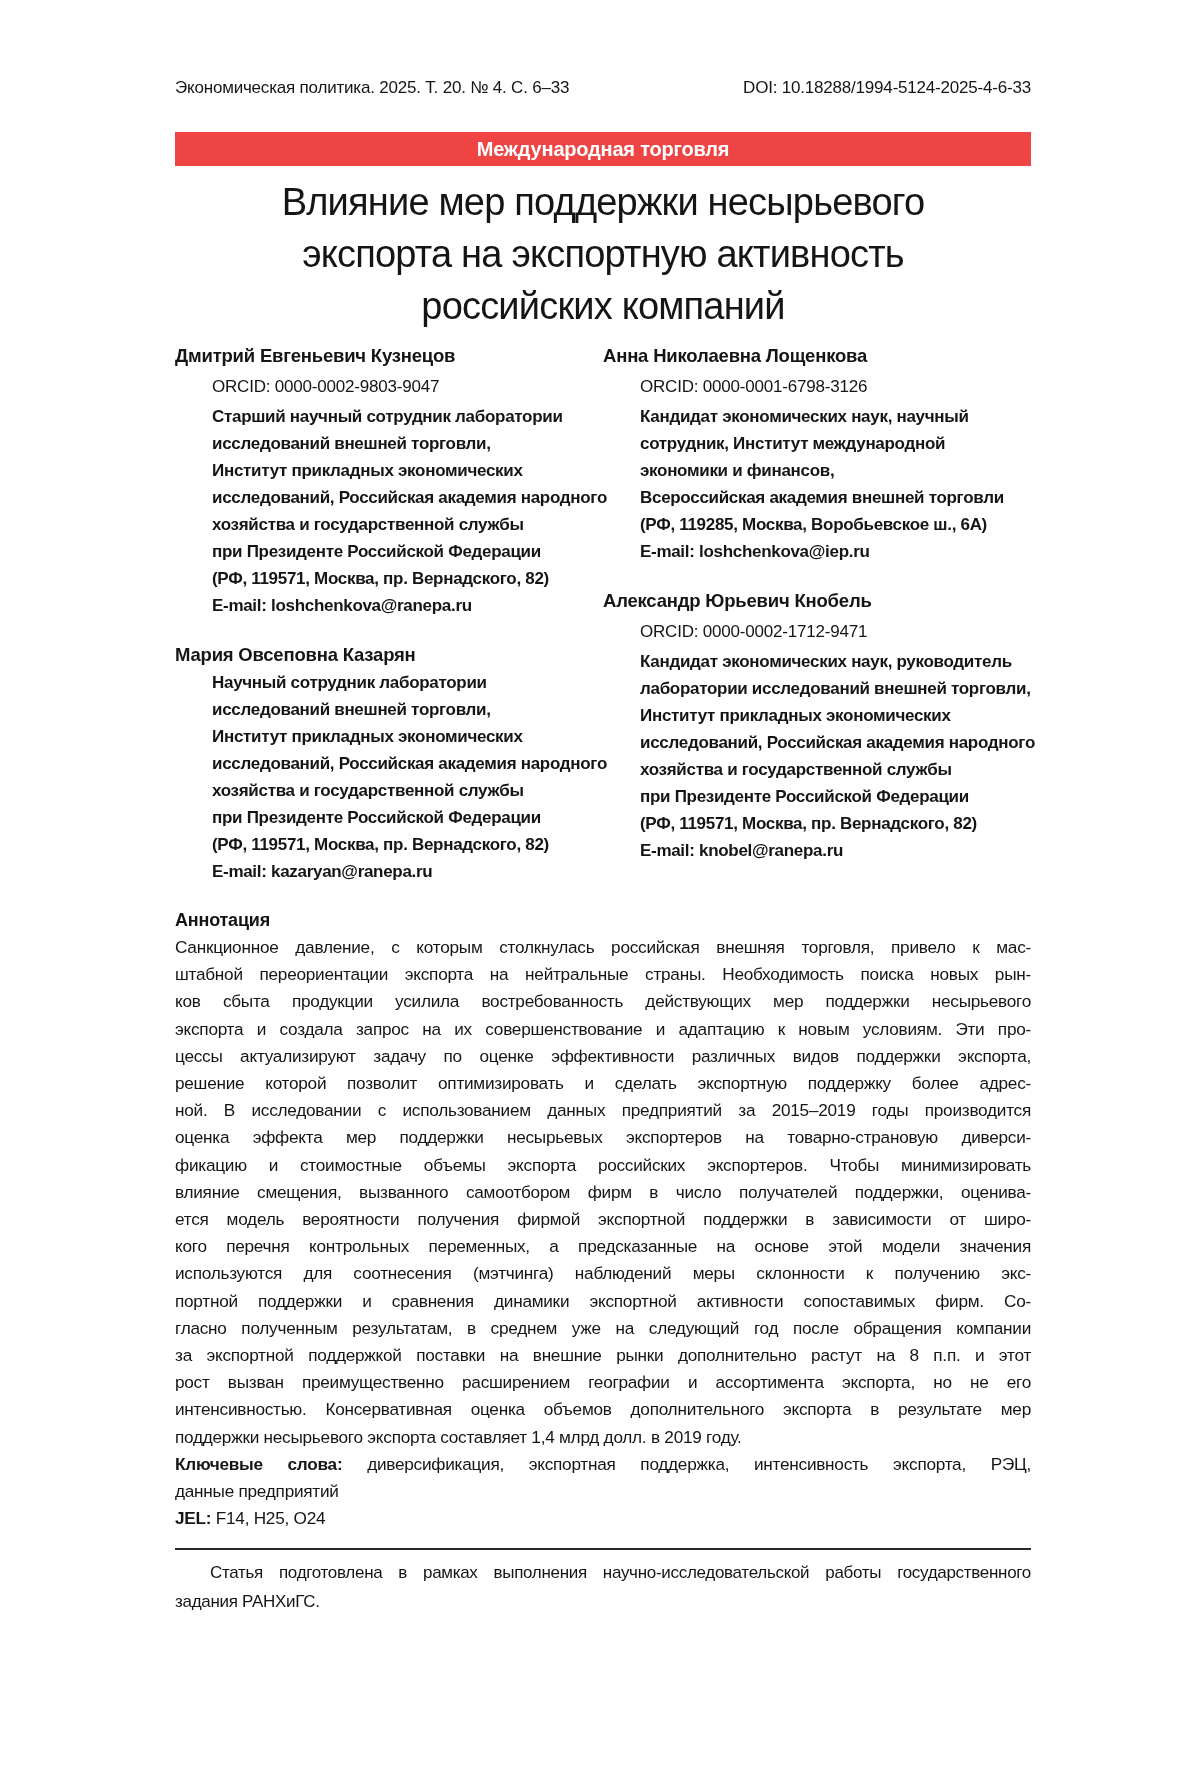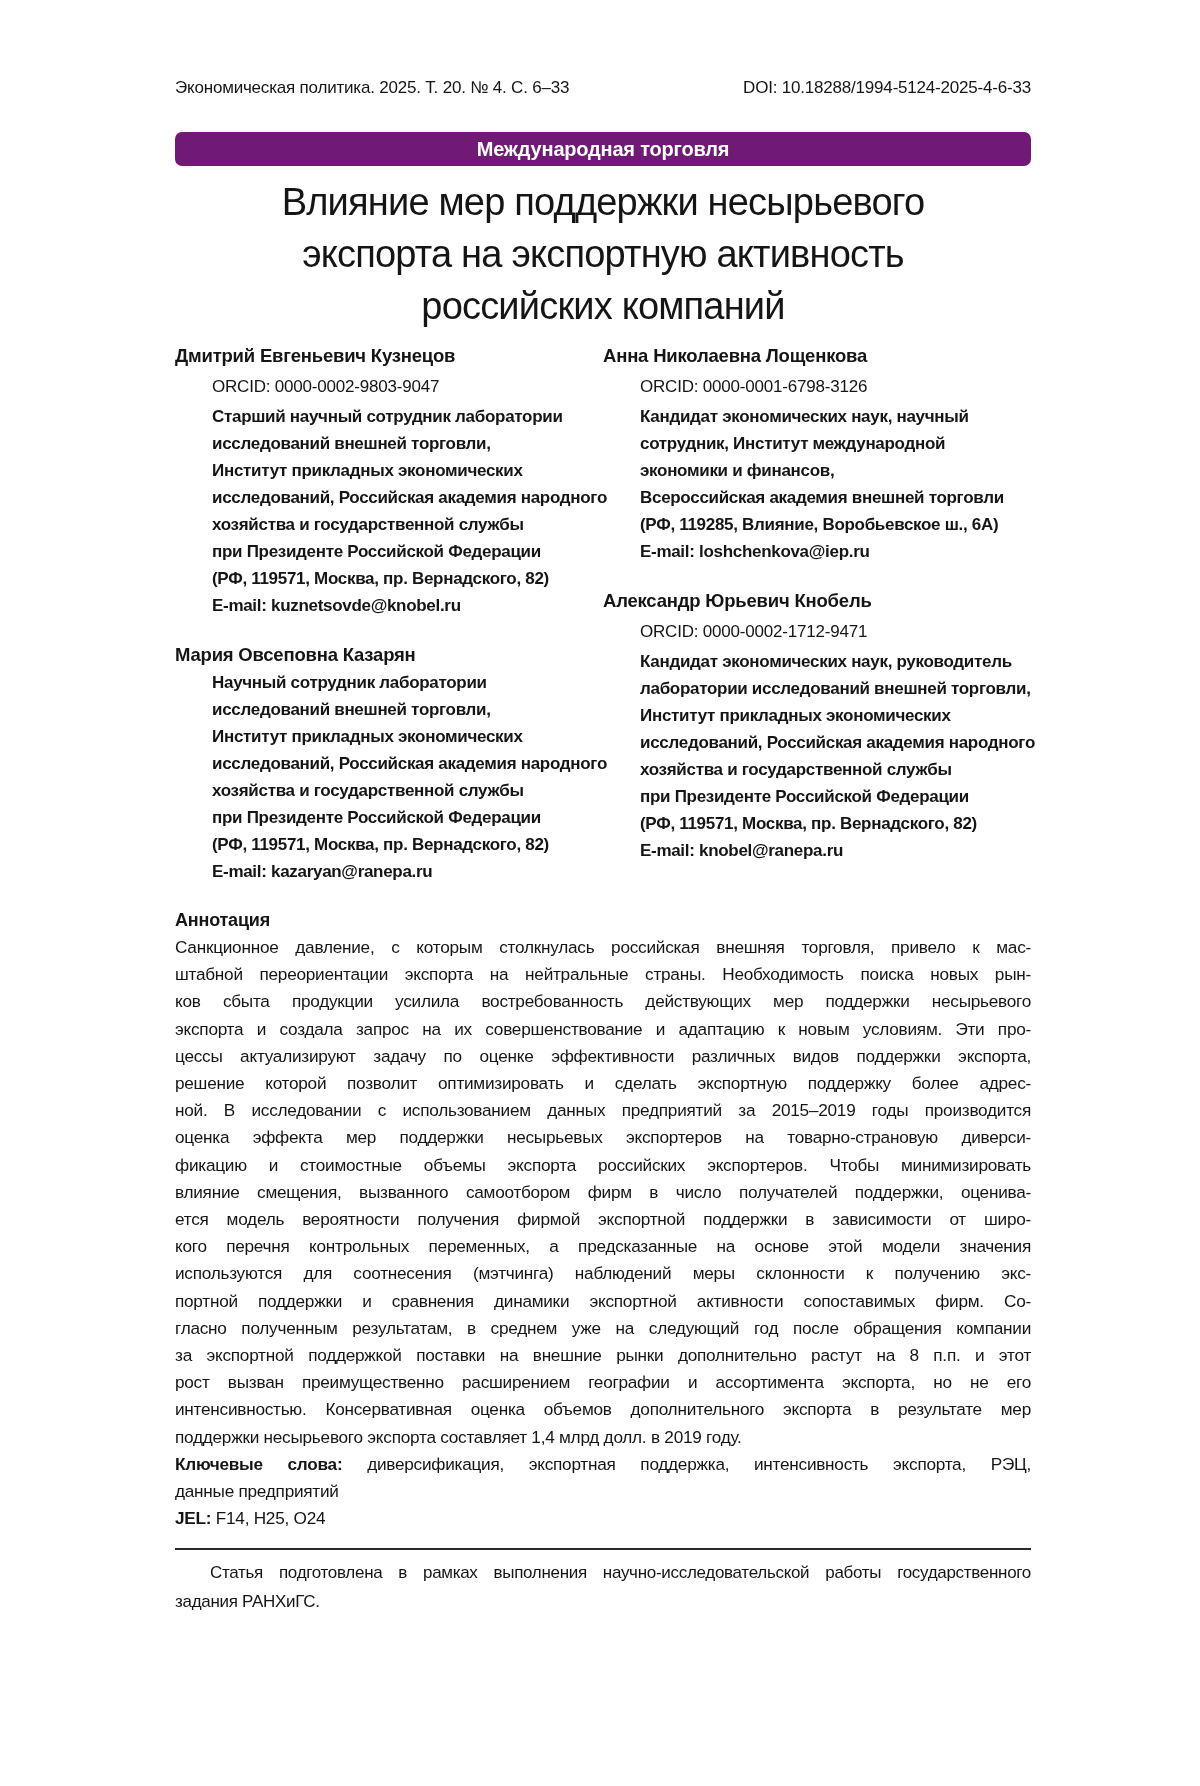--- a/index.html
+++ b/index.html
@@ -49,42 +49,42 @@
 </head>
 <body style="background: rgb(255, 255, 255); color: rgb(21, 21, 21);">
 
 <div class="page">
 
   <div class="header-row">
     <span>Экономическая политика. 2025. Т. 20. № 4. С. 6–33</span>
     <span>DOI: 10.18288/1994-5124-2025-4-6-33</span>
   </div>
 
-  <div class="banner" id="banner" style="background: #701a75; color: rgb(255, 255, 255); border-radius: 7px;">Международная торговля</div>
+  <div class="banner" id="banner" style="background: #ef4444; color: rgb(255, 255, 255);">Международная торговля</div>
 
   <div class="title">
     <div>Влияние мер поддержки несырьевого</div>
     <div>экспорта на экспортную активность</div>
     <div>российских компаний</div>
   </div>
 
   <div class="authors">
     <div class="col">
       <div class="author">
         <div class="author-name">Дмитрий Евгеньевич Кузнецов</div>
         <div class="author-orcid">ORCID: 0000-0002-9803-9047</div>
         <div class="author-aff">
             <div>Старший научный сотрудник лаборатории</div>
             <div>исследований внешней торговли,</div>
             <div>Институт прикладных экономических</div>
             <div>исследований, Российская академия народного</div>
             <div>хозяйства и государственной службы</div>
             <div>при Президенте Российской Федерации</div>
             <div>(РФ, 119571, Москва, пр. Вернадского, 82)</div>
-            <div>E-mail: kuznetsovde@knobel.ru</div>
+            <div>E-mail: loshchenkova@ranepa.ru</div>
           </div>
       </div>
       <div class="author">
         <div class="author-name">Мария Овсеповна Казарян</div>
         <div class="author-aff">
             <div>Научный сотрудник лаборатории</div>
             <div>исследований внешней торговли,</div>
             <div>Институт прикладных экономических</div>
             <div>исследований, Российская академия народного</div>
             <div>хозяйства и государственной службы</div>
@@ -96,21 +96,21 @@
     </div>
     <div class="col">
       <div class="author">
         <div class="author-name">Анна Николаевна Лощенкова</div>
         <div class="author-orcid">ORCID: 0000-0001-6798-3126</div>
         <div class="author-aff">
             <div>Кандидат экономических наук, научный</div>
             <div>сотрудник, Институт международной</div>
             <div>экономики и финансов,</div>
             <div>Всероссийская академия внешней торговли</div>
-            <div>(РФ, 119285, Влияние, Воробьевское ш., 6А)</div>
+            <div>(РФ, 119285, Москва, Воробьевское ш., 6А)</div>
             <div>E-mail: loshchenkova@iep.ru</div>
           </div>
       </div>
       <div class="author">
         <div class="author-name">Александр Юрьевич Кнобель</div>
         <div class="author-orcid">ORCID: 0000-0002-1712-9471</div>
         <div class="author-aff">
             <div>Кандидат экономических наук, руководитель</div>
             <div>лаборатории исследований внешней торговли,</div>
             <div>Институт прикладных экономических</div>

